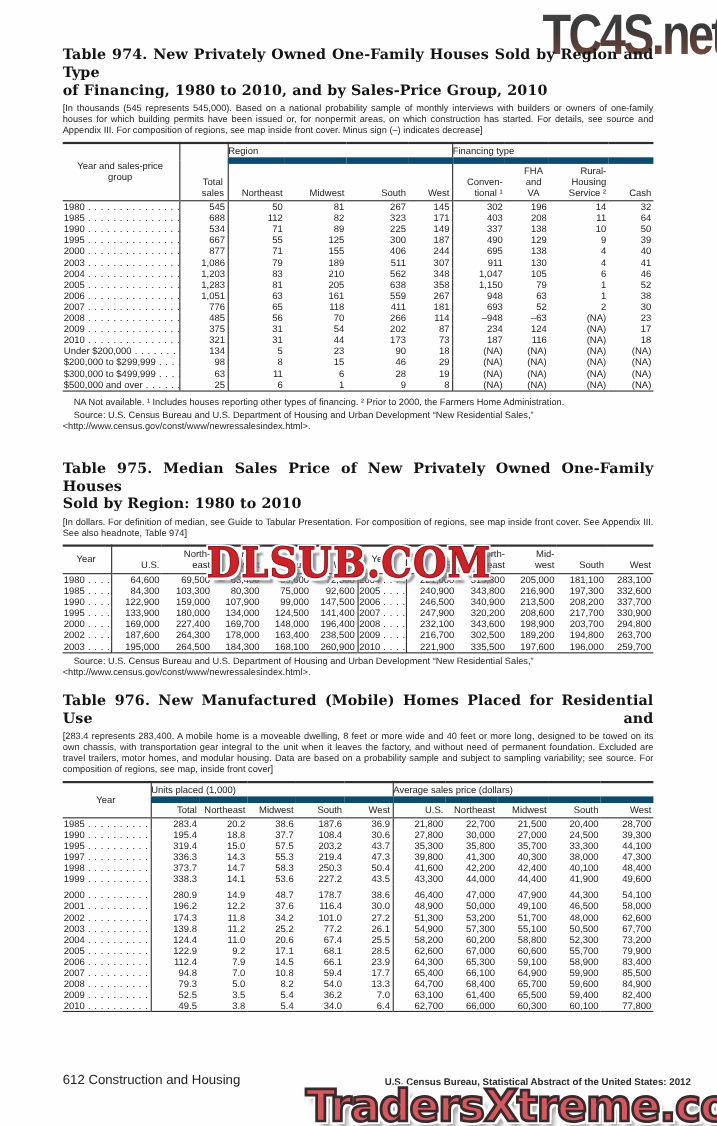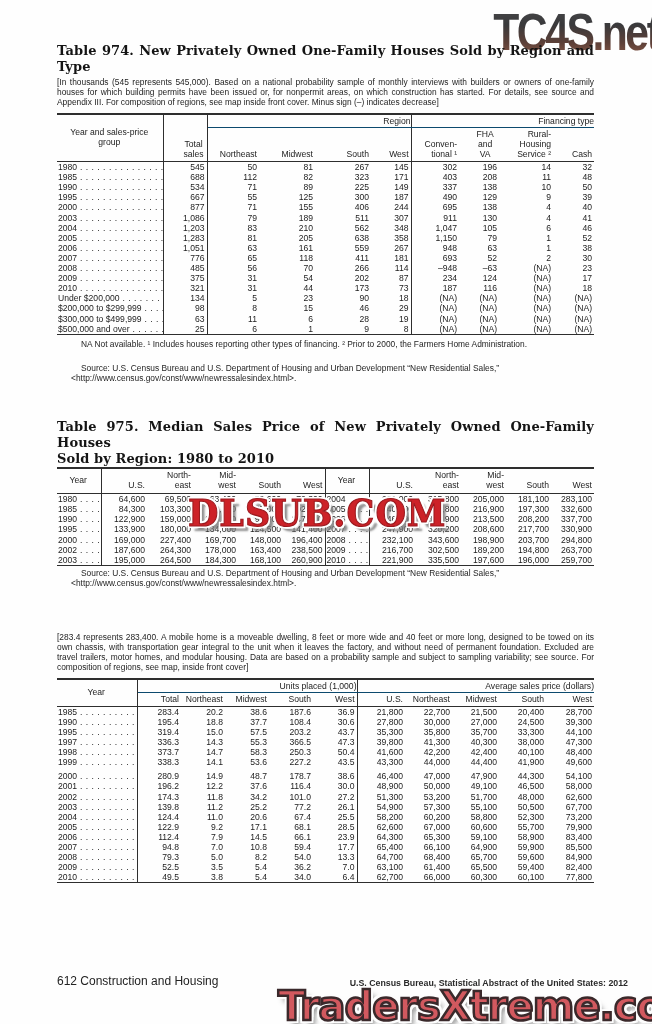--- a/index.html
+++ b/index.html
@@ -11,21 +11,21 @@
   .tbl-title{font-family:"DejaVu Serif",serif;font-weight:bold;font-size:13px;
              line-height:16px;color:#141414;letter-spacing:.1px;}
   .tbl-title .l1{text-align:justify;text-align-last:justify;}
   .headnote{font-size:8.4px;line-height:9.9px;text-align:justify;margin:3px 0 5px 0;color:#242424;}
 
   
   table{border-collapse:collapse;table-layout:fixed;width:537px;font-size:8.6px;
         line-height:10.1px;color:#1c1c1c;border-top:2px solid #2e2e2e;border-bottom:1px solid #2e2e2e;}
   th{font-weight:normal;font-size:8.6px;vertical-align:bottom;text-align:right;
      padding:1px 2px 2px 1px;}
-  th.group{text-align:right;vertical-align:bottom;border-bottom:1px solid #0c4a6e;padding:1px 0 1px 16px;}
+  th.group{text-align:left;vertical-align:bottom;border-bottom:6px solid #0c4a6e;padding:1px 0 1px 0;}
   th.mid{vertical-align:middle;text-align:center;}
   thead{border-bottom:1px solid #2e2e2e;}
   td{padding:0 2px 0 1px;vertical-align:top;}
   td.num{text-align:right;}
   td.lbl{text-align:left;white-space:nowrap;overflow:hidden;padding-left:1px;}
   .dots::after{content:" . . . . . . . . . . . . . . . . . . . . . . . . . . . . . . .";
                color:#1c1c1c;letter-spacing:.5px;}
   .hw{display:inline-block;text-align:center;}
 
   
@@ -39,21 +39,21 @@
   .t975 thead th:nth-child(1),.t975 thead th:nth-child(6),
   .t975 thead th:nth-child(7){border-right:1px solid #2e2e2e;}
   .t975 th{padding-bottom:3px;}
 
   
   .t976 td:nth-child(1),.t976 td:nth-child(6){border-right:1px solid #2e2e2e;}
   .t976 thead tr.r1 th:nth-child(1),.t976 thead tr.r1 th:nth-child(2){border-right:1px solid #2e2e2e;}
   .t976 thead tr.r2 th:nth-child(5){border-right:1px solid #2e2e2e;}
   .t976 tbody.grp2 tr:first-child td{padding-top:4px;}
 
-  .footnote,.source{font-size:8.4px;line-height:10px;margin:14px;color:#242424;}
+  .footnote,.source{font-size:8.4px;line-height:10px;margin:0;color:#242424;}
   .footnote{margin-top:4px;text-indent:10px;}
   .source{margin-top:2px;text-indent:10px;}
 
   
   .sec974{top:43px;}
   .sec975{top:419px;}
   .sec976{top:630px;}
 
   .page-footer{position:absolute;left:57px;top:974px;font-size:12px;color:#232323;z-index:2;}
   .citation{position:absolute;right:24px;top:978px;font-size:8.8px;color:#2a2a2a;z-index:2;font-weight:bold;}
@@ -82,20 +82,21 @@
 </head>
 <body>
 
 <div class="page">
 
   <div class="wm-tc4s">TC4S.net</div>
 
   <section class="content sec974">
     <div class="tbl-title">
       <div class="l1">Table 974. New Privately Owned One-Family Houses Sold by Region and Type</div>
+      <div class="l2">of Financing, 1980 to 2010, and by Sales-Price Group, 2010</div>
     </div>
     <p class="headnote">[In thousands (545 represents 545,000). Based on a national probability sample of monthly interviews with builders or owners of one-family houses for which building permits have been issued or, for nonpermit areas, on which construction has started. For details, see source and Appendix III. For composition of regions, see map inside front cover. Minus sign (–) indicates decrease]</p>
 
     <table class="t974">
       <colgroup>
         <col style="width:106px">
           <col style="width:44px">
           <col style="width:52px">
           <col style="width:56px">
         <col style="width:56px">
@@ -139,21 +140,21 @@
           <tr>
             <td class="lbl"><span class="lt">1985</span><span class="dots"></span></td>
             <td class="num">688</td>
             <td class="num">112</td>
             <td class="num">82</td>
             <td class="num">323</td>
             <td class="num">171</td>
             <td class="num">403</td>
             <td class="num">208</td>
             <td class="num">11</td>
-            <td class="num">48</td>
+            <td class="num">64</td>
           </tr>
           <tr>
             <td class="lbl"><span class="lt">1990</span><span class="dots"></span></td>
             <td class="num">534</td>
             <td class="num">71</td>
             <td class="num">89</td>
             <td class="num">225</td>
             <td class="num">149</td>
             <td class="num">337</td>
             <td class="num">138</td>
@@ -333,20 +334,21 @@
 
     <p class="footnote">NA Not available. ¹ Includes houses reporting other types of financing. ² Prior to 2000, the Farmers Home Administration.</p>
     <p class="source">Source: U.S. Census Bureau and U.S. Department of Housing and Urban Development “New Residential Sales,” &lt;http://www.census.gov/const/www/newressalesindex.html&gt;.</p>
   </section>
 
   <section class="content sec975">
     <div class="tbl-title">
       <div class="l1">Table 975. Median Sales Price of New Privately Owned One-Family Houses</div>
       <div class="l2">Sold by Region: 1980 to 2010</div>
     </div>
+    <p class="headnote">[In dollars. For definition of median, see Guide to Tabular Presentation. For composition of regions, see map inside front cover. See Appendix III. See also headnote, Table 974]</p>
 
     <table class="t975">
       <colgroup>
         <col style="width:44px">
           <col style="width:46px">
           <col style="width:46px">
           <col style="width:45px">
         <col style="width:45px">
           <col style="width:42px">
           <col style="width:44px">
@@ -474,20 +476,21 @@
         </tbody>
     </table>
 
     <p class="source">Source: U.S. Census Bureau and U.S. Department of Housing and Urban Development “New Residential Sales,” &lt;http://www.census.gov/const/www/newressalesindex.html&gt;.</p>
   </section>
 
   <div class="wm-dlsub">DLSUB.COM</div>
 
   <section class="content sec976">
     <div class="tbl-title">
+      <div class="l1">Table 976. New Manufactured (Mobile) Homes Placed for Residential Use and</div>
     </div>
     <p class="headnote">[283.4 represents 283,400. A mobile home is a moveable dwelling, 8 feet or more wide and 40 feet or more long, designed to be towed on its own chassis, with transportation gear integral to the unit when it leaves the factory, and without need of permanent foundation. Excluded are travel trailers, motor homes, and modular housing. Data are based on a probability sample and subject to sampling variability; see source. For composition of regions, see map, inside front cover]</p>
 
     <table class="t976">
       <colgroup>
         <col style="width:80px">
           <col style="width:44px">
           <col style="width:44px">
           <col style="width:44px">
         <col style="width:44px">
@@ -555,21 +558,21 @@
             <td class="num">35,800</td>
             <td class="num">35,700</td>
             <td class="num">33,300</td>
             <td class="num">44,100</td>
           </tr>
           <tr>
             <td class="lbl"><span class="lt">1997</span><span class="dots"></span></td>
             <td class="num">336.3</td>
             <td class="num">14.3</td>
             <td class="num">55.3</td>
-            <td class="num">366.5</td>
+            <td class="num">219.4</td>
             <td class="num">47.3</td>
             <td class="num">39,800</td>
             <td class="num">41,300</td>
             <td class="num">40,300</td>
             <td class="num">38,000</td>
             <td class="num">47,300</td>
           </tr>
           <tr>
             <td class="lbl"><span class="lt">1998</span><span class="dots"></span></td>
             <td class="num">373.7</td>

